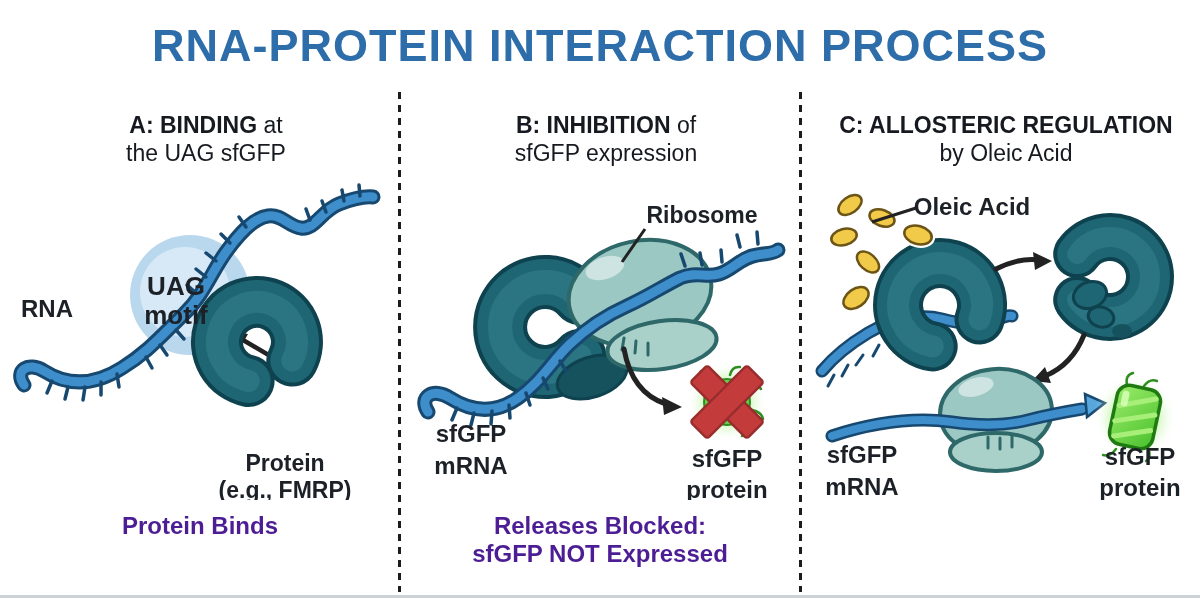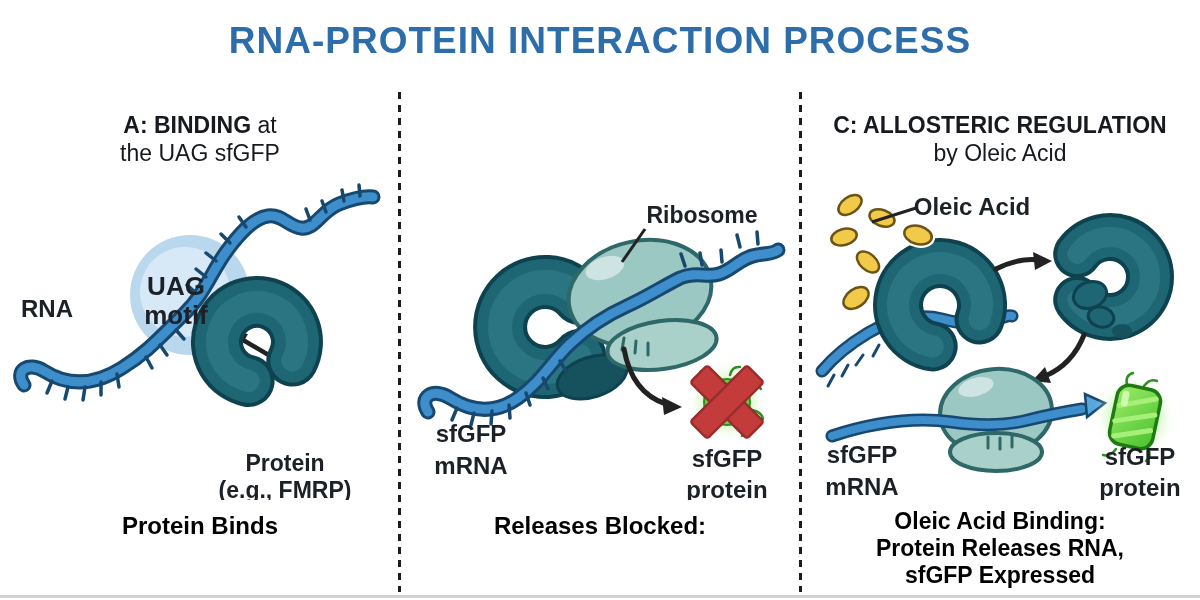--- a/index.html
+++ b/index.html
@@ -3,41 +3,41 @@
 <meta charset="utf-8">
 <style>
   html,body { margin:0; padding:0; background:#ffffff; }
   .canvas {
     position:relative; width:1200px; height:600px; background:#ffffff;
     font-family:"Liberation Sans","DejaVu Sans",sans-serif; overflow:hidden;
     color:#1c2027;
   }
   .title {
     position:absolute; top:20px; left:0; width:1200px; text-align:center;
-    font-size:37px; font-weight:800; letter-spacing:1px; color:#2d6da9;
+    font-size:45px; font-weight:800; letter-spacing:1px; color:#2d6da9;
     margin:0;
   }
   .divider {
     position:absolute; top:92px; height:500px; width:3px;
     background:repeating-linear-gradient(to bottom,#1c1c1c 0 7px,transparent 7px 13px);
   }
   .divider.d1 { left:398px; }
   .divider.d2 { left:799px; }
   .bottom-line { position:absolute; left:0; top:595px; width:1200px; height:3px; background:#ccd2d6; }
   .panel { position:absolute; top:95px; width:400px; height:505px; }
   .panel.pa { left:0; } .panel.pb { left:400px; } .panel.pc { left:800px; }
   .heading {
     position:absolute; top:16px; left:0; width:100%; text-align:center;
-    font-size:23px; line-height:28px; font-weight:500; color:#16191f;
+    font-size:23px; line-height:28px; font-weight:500; color:#16191f;padding-left:6px;
   }
   .heading b { font-weight:800; }
   .art { position:absolute; top:70px; left:0; }
   .caption {
     position:absolute; top:417px; left:0; width:100%; text-align:center;
-    font-size:24px; line-height:28px; font-weight:700; color:#000000;
+    font-size:24px; line-height:28px; font-weight:700; color:#4c1d95;
   }
   svg text {
     font-family:"Liberation Sans","DejaVu Sans",sans-serif;
     font-weight:700; fill:#1c2027;
   }
 </style>
 </head>
 <body>
 
 <div class="canvas">
@@ -101,20 +101,22 @@
       <text x="285" y="333" font-size="23" font-weight="600" text-anchor="middle">(e.g., FMRP)</text>
     </svg>
 
     <div class="caption">
       <div>Protein Binds</div>
     </div>
   </section>
 
   <section class="panel pb">
     <div class="heading">
+      <div><b>B: INHIBITION</b><span> of</span></div>
+      <div>sfGFP expression</div>
     </div>
 
     <svg class="art" width="400" height="335" viewBox="0 0 400 335">
       <defs>
         <radialGradient id="glowB" cx="50%" cy="50%" r="50%">
           <stop offset="0" stop-color="#8eec67" stop-opacity="0.9"></stop>
           <stop offset="0.55" stop-color="#a9f184" stop-opacity="0.5"></stop>
           <stop offset="1" stop-color="#ffffff" stop-opacity="0"></stop>
         </radialGradient>
       </defs>
@@ -182,20 +184,21 @@
       </g>
 
       <text x="71" y="277" font-size="24" text-anchor="middle">sfGFP</text>
       <text x="71" y="309" font-size="24" text-anchor="middle">mRNA</text>
       <text x="327" y="302" font-size="24" text-anchor="middle">sfGFP</text>
       <text x="327" y="333" font-size="24" text-anchor="middle">protein</text>
     </svg>
 
     <div class="caption">
       <div>Releases Blocked:</div>
+      <div>sfGFP NOT Expressed</div>
     </div>
   </section>
 
   <section class="panel pc">
     <div class="heading">
       <div><b>C: ALLOSTERIC REGULATION</b><span></span></div>
       <div>by Oleic Acid</div>
     </div>
 
     <svg class="art" width="400" height="335" viewBox="0 0 400 335">
@@ -301,21 +304,16 @@
           <rect x="318" y="228" width="7" height="16" rx="3.5" fill="#d6ffb8" opacity="0.85"></rect>
         </g>
       </g>
 
       <text x="62" y="298" font-size="24" text-anchor="middle">sfGFP</text>
       <text x="62" y="330" font-size="24" text-anchor="middle">mRNA</text>
       <text x="340" y="300" font-size="24" text-anchor="middle">sfGFP</text>
       <text x="340" y="331" font-size="24" text-anchor="middle">protein</text>
     </svg>
 
-    <div class="caption" style="top:413px; font-size:23px; line-height:27px;">
-      <div>Oleic Acid Binding:</div>
-      <div>Protein Releases RNA,</div>
-      <div>sfGFP Expressed</div>
-    </div>
   </section>
 
   <div class="bottom-line"></div>
 </div>
 
 </body></html>

